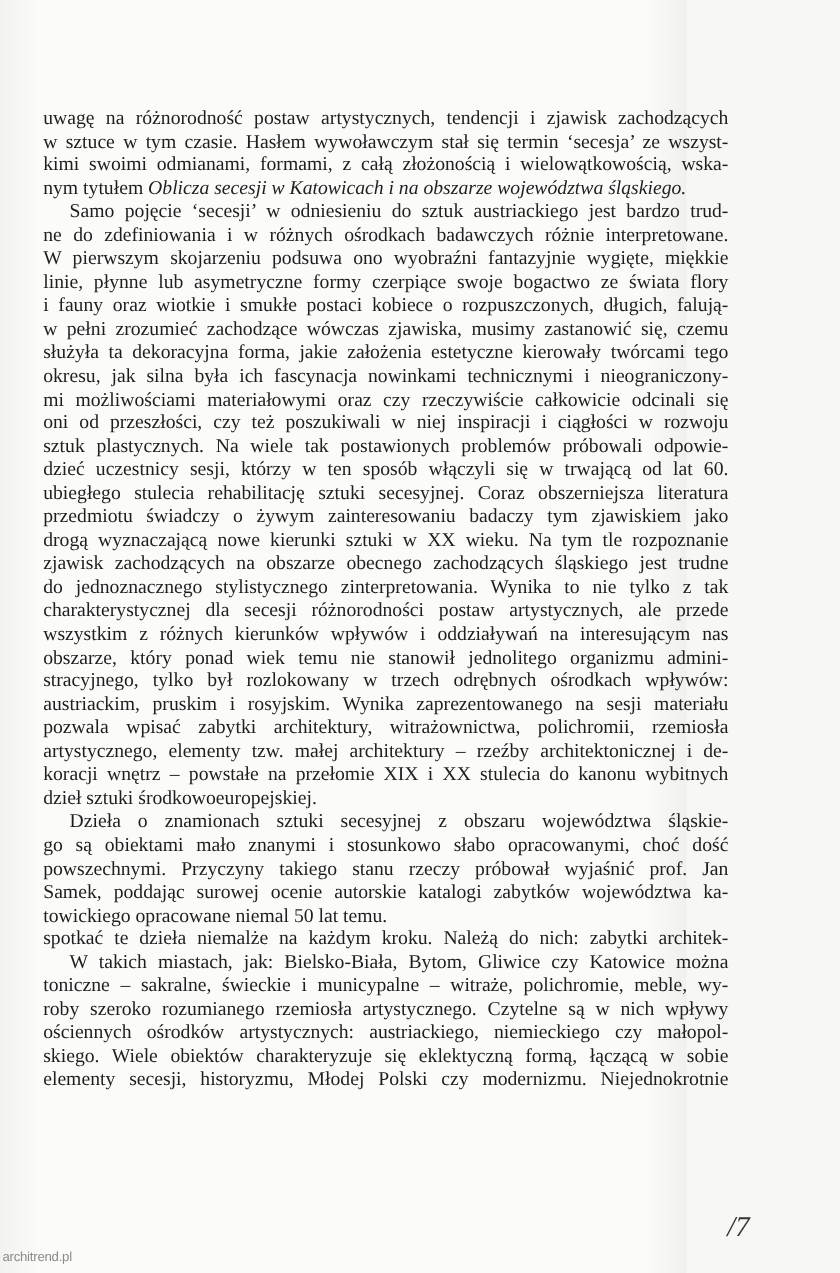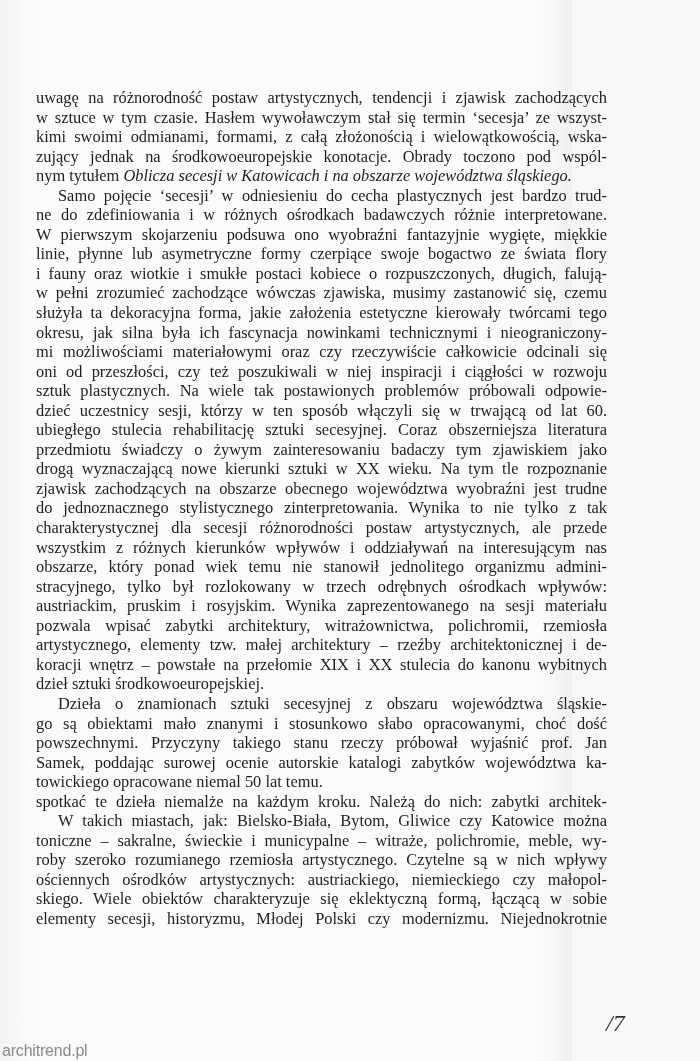--- a/index.html
+++ b/index.html
@@ -25,54 +25,53 @@
   .line.last { text-align-last: left; }
   .line.indent { padding-left: 22px; }
   .line i { font-style: italic; margin-top: 38px; }
   .page-number {
     position: absolute; left: 606px; top: 1010px;
     font-size: 24px; font-style: italic; color: #333;
     font-family: "Liberation Serif", serif;
   }
   .watermark {
     position: absolute; left: 2px; top: 1042px;
-    font-size: 16px; color: #8a8a8a;
+    font-size: 11px; color: #8a8a8a;
     font-family: "Liberation Sans", "DejaVu Sans", sans-serif;
     letter-spacing: -0.2px;
   }
 </style>
 </head>
 <body>
 
 <div class="page">
   <div class="text-block" id="text-block">
       <div>
         <span class="line">uwagę na różnorodność postaw artystycznych, tendencji i zjawisk zachodzących</span>
         <span class="line">w sztuce w tym czasie. Hasłem wywoławczym stał się termin ‘secesja’ ze wszyst-</span>
         <span class="line">kimi swoimi odmianami, formami, z całą złożonością i wielowątkowością, wska-</span>
-        <span class="line">zujący jednak na środkowoeuropejskie konotacje. Obrady toczono pod wspól-</span>
         <span class="line last">nym tytułem <i>Oblicza secesji w Katowicach i na obszarze województwa śląskiego.</i></span>
       </div>
       <div>
-        <span class="line indent">Samo pojęcie ‘secesji’ w odniesieniu do cecha plastycznych jest bardzo trud-</span>
+        <span class="line indent">Samo pojęcie ‘secesji’ w odniesieniu do sztuk austriackiego jest bardzo trud-</span>
         <span class="line">ne do zdefiniowania i w różnych ośrodkach badawczych różnie interpretowane.</span>
         <span class="line">W pierwszym skojarzeniu podsuwa ono wyobraźni fantazyjnie wygięte, miękkie</span>
         <span class="line">linie, płynne lub asymetryczne formy czerpiące swoje bogactwo ze świata flory</span>
         <span class="line">i fauny oraz wiotkie i smukłe postaci kobiece o rozpuszczonych, długich, falują-</span>
         <span class="line">w pełni zrozumieć zachodzące wówczas zjawiska, musimy zastanowić się, czemu</span>
         <span class="line">służyła ta dekoracyjna forma, jakie założenia estetyczne kierowały twórcami tego</span>
         <span class="line">okresu, jak silna była ich fascynacja nowinkami technicznymi i nieograniczony-</span>
         <span class="line">mi możliwościami materiałowymi oraz czy rzeczywiście całkowicie odcinali się</span>
         <span class="line">oni od przeszłości, czy też poszukiwali w niej inspiracji i ciągłości w rozwoju</span>
         <span class="line">sztuk plastycznych. Na wiele tak postawionych problemów próbowali odpowie-</span>
         <span class="line">dzieć uczestnicy sesji, którzy w ten sposób włączyli się w trwającą od lat 60.</span>
         <span class="line">ubiegłego stulecia rehabilitację sztuki secesyjnej. Coraz obszerniejsza literatura</span>
         <span class="line">przedmiotu świadczy o żywym zainteresowaniu badaczy tym zjawiskiem jako</span>
         <span class="line">drogą wyznaczającą nowe kierunki sztuki w XX wieku. Na tym tle rozpoznanie</span>
-        <span class="line">zjawisk zachodzących na obszarze obecnego województwa wyobraźni jest trudne</span>
+        <span class="line">zjawisk zachodzących na obszarze obecnego zachodzących śląskiego jest trudne</span>
         <span class="line">do jednoznacznego stylistycznego zinterpretowania. Wynika to nie tylko z tak</span>
         <span class="line">charakterystycznej dla secesji różnorodności postaw artystycznych, ale przede</span>
         <span class="line">wszystkim z różnych kierunków wpływów i oddziaływań na interesującym nas</span>
         <span class="line">obszarze, który ponad wiek temu nie stanowił jednolitego organizmu admini-</span>
         <span class="line">stracyjnego, tylko był rozlokowany w trzech odrębnych ośrodkach wpływów:</span>
         <span class="line">austriackim, pruskim i rosyjskim. Wynika zaprezentowanego na sesji materiału</span>
         <span class="line">pozwala wpisać zabytki architektury, witrażownictwa, polichromii, rzemiosła</span>
         <span class="line">artystycznego, elementy tzw. małej architektury – rzeźby architektonicznej i de-</span>
         <span class="line">koracji wnętrz – powstałe na przełomie XIX i XX stulecia do kanonu wybitnych</span>
         <span class="line last">dzieł sztuki środkowoeuropejskiej.</span>

